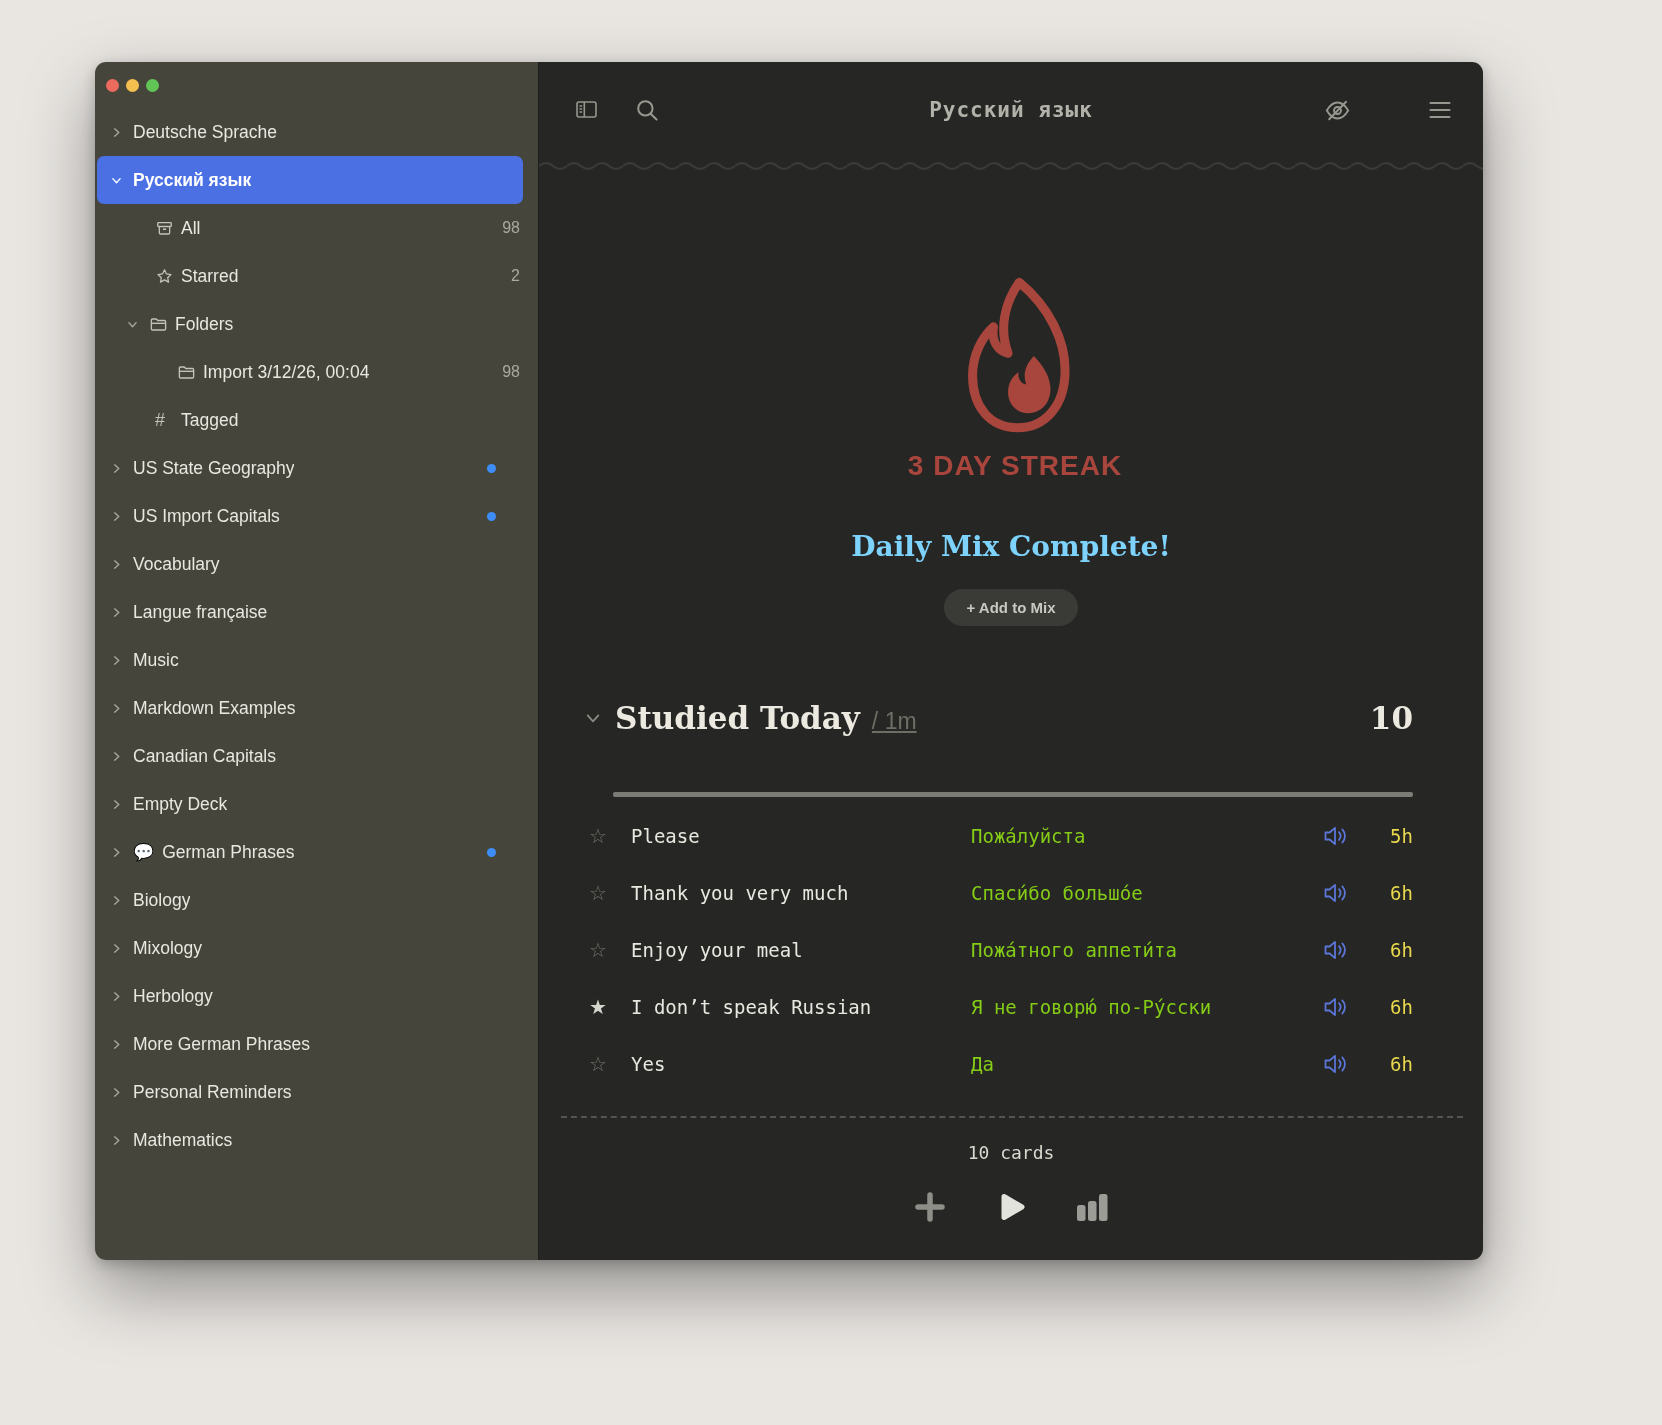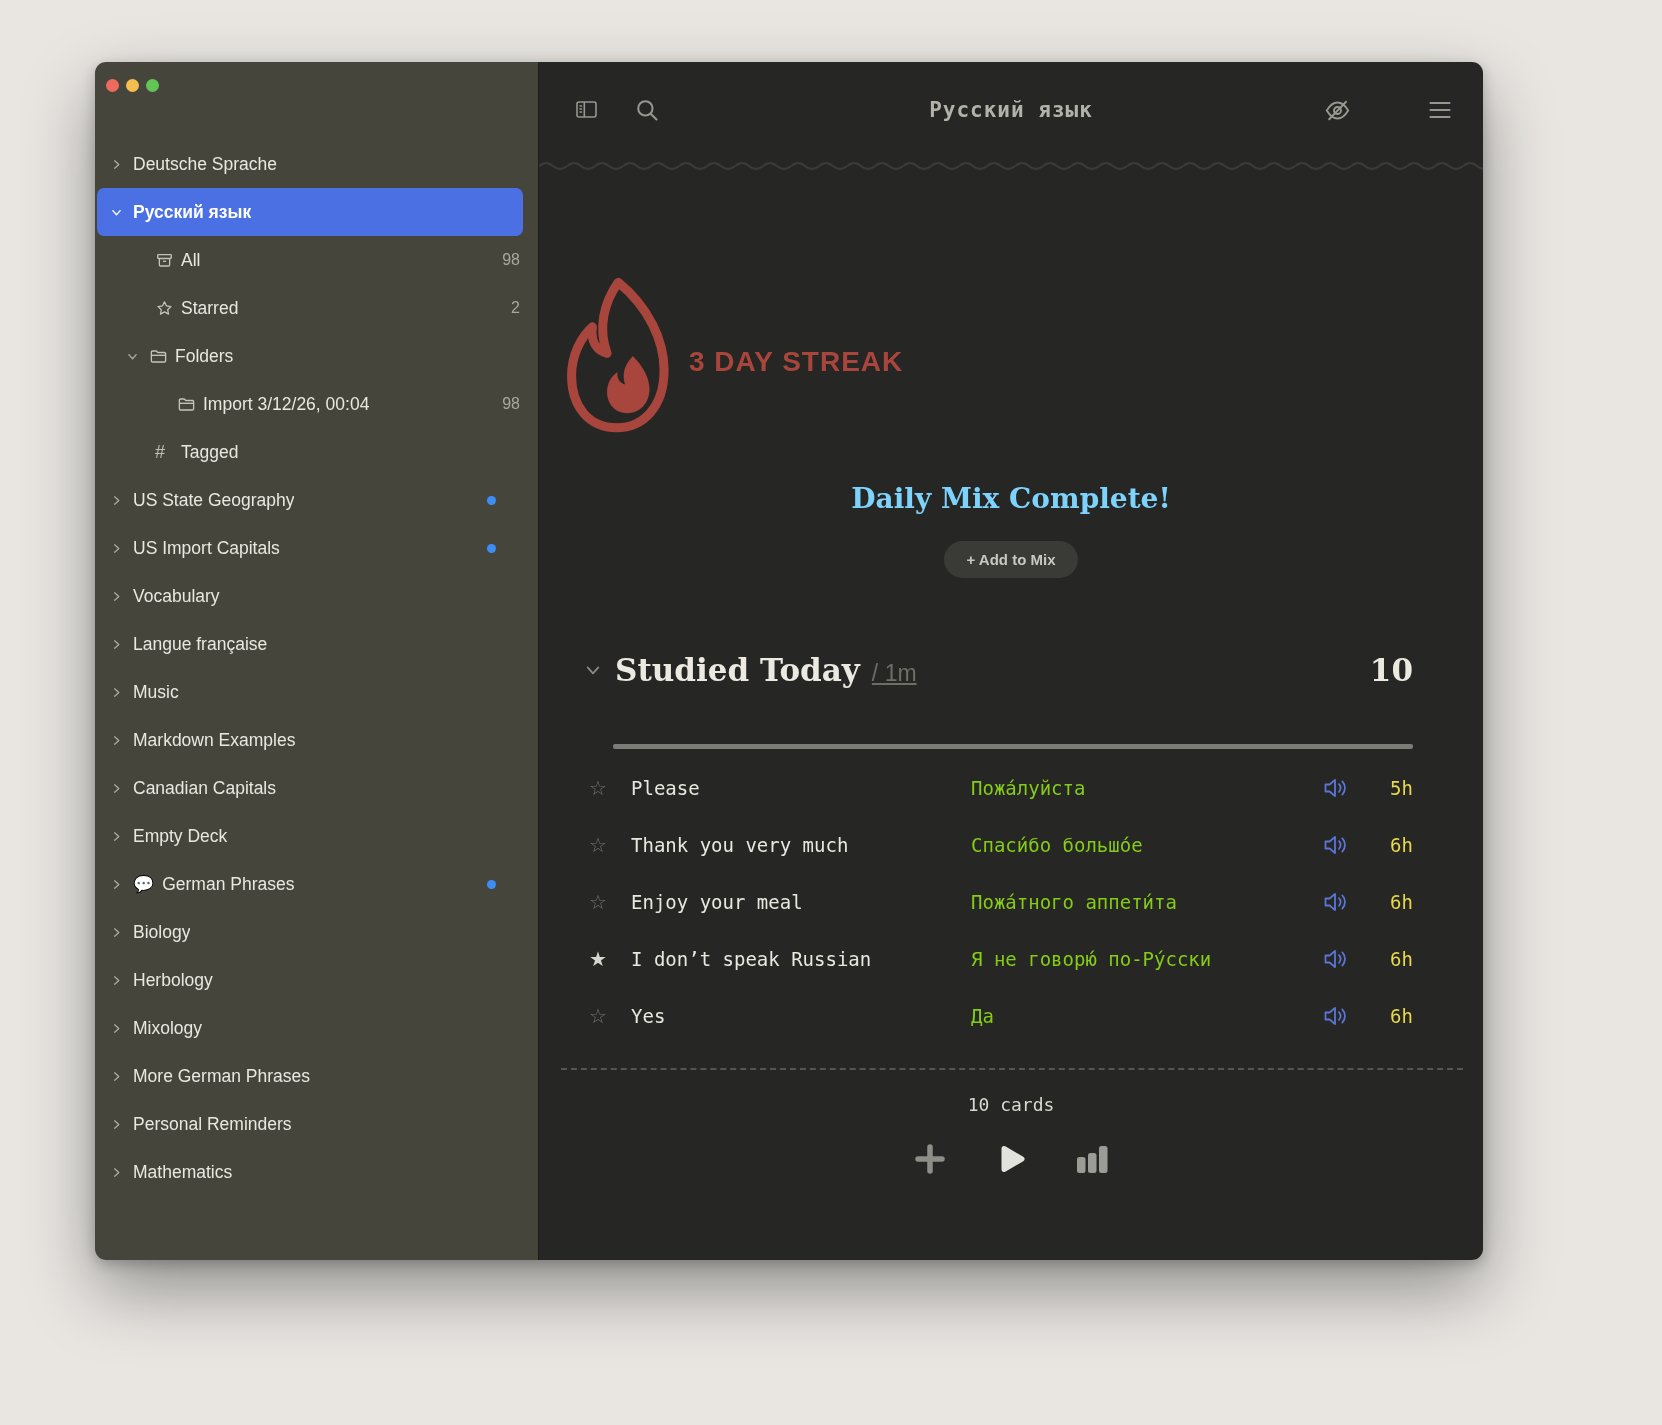--- a/index.html
+++ b/index.html
@@ -13,21 +13,21 @@
   .window{
     position:absolute;left:95px;top:62px;width:1388px;height:1198px;
     border-radius:11px;overflow:hidden;display:flex;
     box-shadow:0 30px 70px rgba(0,0,0,.38), 0 4px 14px rgba(0,0,0,.22);
   }
   
   .sidebar{width:443px;flex:0 0 443px;background:#45453c;position:relative;}
   .traffic{position:absolute;top:17px;left:11px;display:flex;gap:7px;}
   .tl{width:13px;height:13px;border-radius:50%;}
   .tl.red{background:#ed6a5e;} .tl.yellow{background:#f5bf4f;} .tl.green{background:#61c555;}
-  .side-list{padding-top:78px;}
+  .side-list{padding-top:46px;}
   .srow{display:flex;align-items:center;height:48px;color:#e8e8e1;font-size:17.5px;padding:0 18px 0 16px;}
   .srow .chev{width:22px;flex:0 0 22px;display:flex;align-items:center;color:#aaaaa1;}
   .srow .sicon{width:26px;flex:0 0 26px;display:flex;align-items:center;color:#c3c3b9;}
   .srow .slabel{white-space:nowrap;overflow:hidden;text-overflow:ellipsis;}
   .srow .count{margin-left:auto;color:#a9a9a0;font-size:16px;}
   .srow .dot{margin-left:auto;margin-right:24px;width:9px;height:9px;border-radius:50%;background:#3e8df6;}
   .srow.lvl1{padding-left:60px;}
   .srow.lvl1f{padding-left:32px;}
   .srow.lvl2{padding-left:82px;}
   .srow.selected{background:#4a70e4;border-radius:7px;margin-right:15px;margin-left:2px;padding-left:14px;color:#ffffff;font-weight:700;}
@@ -41,21 +41,21 @@
   .hicon + .hicon{margin-left:34px;}
   .htitle{
     position:absolute;left:0;right:0;text-align:center;
     font-family:"DejaVu Sans Mono", monospace;font-size:21px;font-weight:700;
     color:#b2b2aa;letter-spacing:1px;pointer-events:none;
   }
   .hright{margin-left:auto;display:flex;align-items:center;gap:42px;}
   .wavy{display:block;margin:0 0 0 0;}
   .content{flex:1;overflow:hidden;}
   
-  .streak{display:flex;flex-direction:row;align-items:center;margin-top:102px;}
+  .streak{display:flex;flex-direction:column;align-items:center;margin-top:102px;padding-left:8px;}
   .streak-label{margin-top:16px;font-size:28px;font-weight:800;letter-spacing:1px;color:#a8453d;}
   .mix-title{margin:48px 0 0 0;text-align:center;font-family:"DejaVu Serif", serif;font-weight:700;font-size:28px;color:#7dd3fc;}
   .mix-btn{
     display:block;margin:26px auto 0;background:#3a3a37;border:none;border-radius:19px;
     padding:10px 22px;color:#c9c9c1;font-family:"Liberation Sans", sans-serif;font-size:15px;font-weight:700;cursor:pointer;
   }
   
   .section{margin-top:74px;padding:0 70px 0 46px;}
   .section-head{display:flex;align-items:center;}
   .section-head .chev{color:#8b8b84;display:flex;align-items:center;}
@@ -247,29 +247,29 @@
             </svg>
           </span>
         <span class="slabel">Biology</span>
       </div>
       <div class="srow">
         <span class="chev">
             <svg width="11" height="11" viewBox="0 0 24 24">
               <polyline points="8 4 17 12 8 20" fill="none" stroke="currentColor" stroke-width="3" stroke-linecap="round" stroke-linejoin="round"></polyline>
             </svg>
           </span>
+        <span class="slabel">Mixology</span>
+      </div>
+      <div class="srow">
+        <span class="chev">
+            <svg width="11" height="11" viewBox="0 0 24 24">
+              <polyline points="8 4 17 12 8 20" fill="none" stroke="currentColor" stroke-width="3" stroke-linecap="round" stroke-linejoin="round"></polyline>
+            </svg>
+          </span>
         <span class="slabel">Herbology</span>
-      </div>
-      <div class="srow">
-        <span class="chev">
-            <svg width="11" height="11" viewBox="0 0 24 24">
-              <polyline points="8 4 17 12 8 20" fill="none" stroke="currentColor" stroke-width="3" stroke-linecap="round" stroke-linejoin="round"></polyline>
-            </svg>
-          </span>
-        <span class="slabel">Mixology</span>
       </div>
       <div class="srow">
         <span class="chev">
             <svg width="11" height="11" viewBox="0 0 24 24">
               <polyline points="8 4 17 12 8 20" fill="none" stroke="currentColor" stroke-width="3" stroke-linecap="round" stroke-linejoin="round"></polyline>
             </svg>
           </span>
         <span class="slabel">More German Phrases</span>
       </div>
       <div class="srow">

